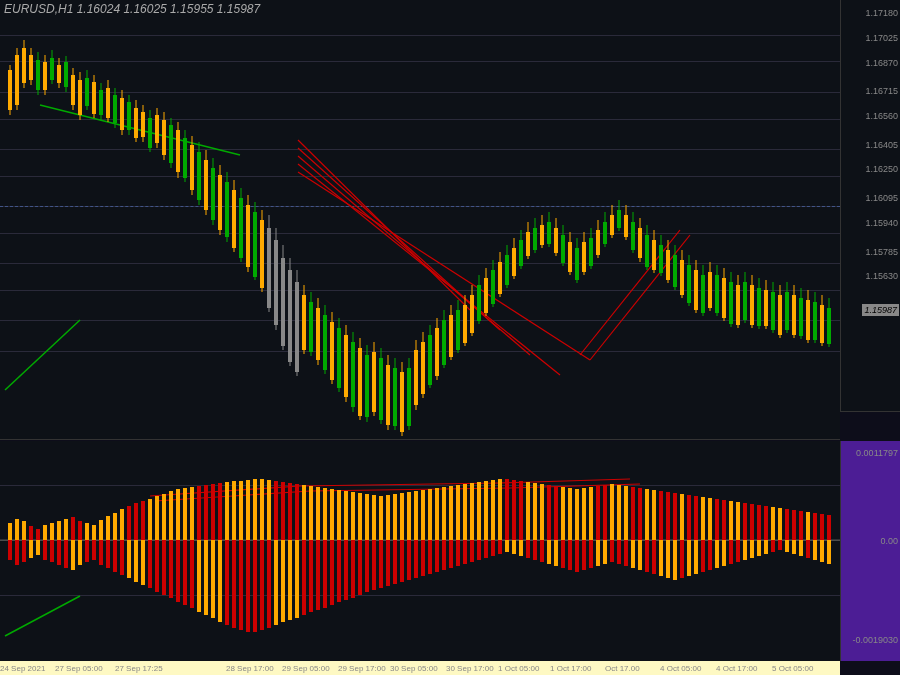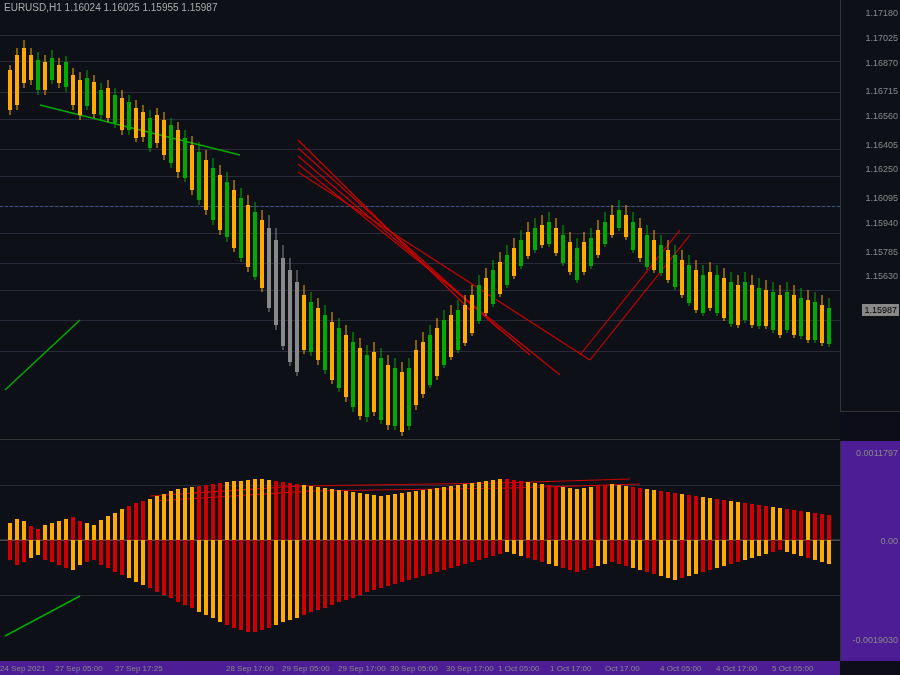--- a/index.html
+++ b/index.html
@@ -55,29 +55,30 @@
       height: 220px;
       background: #4c1d95;
       border-left: 1px solid #333;
     }
     #bottom-axis {
       position: absolute;
       bottom: 0;
       left: 0;
       width: 840px;
       height: 14px;
-      background: #4c1d95;
+      background: #fef9c3;
     }
     .title-bar {
       position: absolute;
       top: 2px;
       left: 4px;
       color: #aaa;
-      font-size: 10px;
+      font-size: 12px;
       z-index: 10;
+      font-style: italic;
     }
     .watermark {
       position: absolute;
       top: 50%;
       left: 50%;
       transform: translate(-50%, -50%);
       color: rgba(100,150,200,0.15);
       font-size: 22px;
       font-weight: bold;
       white-space: nowrap;
@@ -91,20 +92,21 @@
       font-size: 9px;
       color: #888;
     }
     .price-label-current {
       position: absolute;
       right: 1px;
       background: #888;
       color: #000;
       font-size: 9px;
       padding: 1px 2px;
+      font-style: italic;
     }
     .ind-label {
       position: absolute;
       right: 2px;
       font-size: 9px;
       color: #888;
     }
     .hline {
       position: absolute;
       left: 0;

